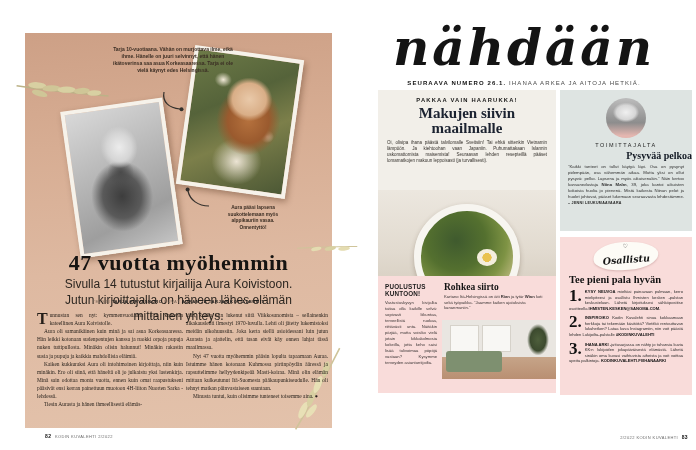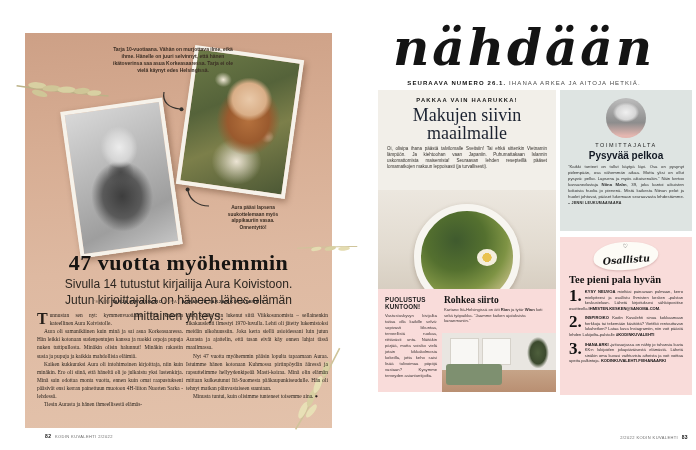--- a/index.html
+++ b/index.html
@@ -51,52 +51,52 @@
 
   
   .rtitle{left:352px;top:20px;width:344px;text-align:center;
      font-family:"DejaVu Serif","Liberation Serif",serif;font-style:italic;font-weight:bold;
      font-size:50px;line-height:1.1;letter-spacing:3px;color:#141414;}
   .rsub{left:352px;top:80px;width:344px;text-align:center;font-size:6px;letter-spacing:1.1px;color:#4a4a4a;}
   .rsub b{color:#111;}
   .food-box{left:378px;top:90px;width:178px;height:200px;background:#f2efe9;overflow:hidden;}
   .food-label{margin-top:7px;text-align:center;font-size:5.8px;font-weight:bold;letter-spacing:1.2px;color:#191919;}
   .food-heading{margin:3px auto 0;max-width:125px;text-align:center;
-     font-family:"Liberation Serif",serif;font-weight:normal;font-size:18px;line-height:1.02;color:#1b2230;}
+     font-family:"Liberation Serif",serif;font-weight:bold;font-size:15px;line-height:1.02;color:#1b2230;}
   .food-body{margin:3px 9px 0;font-size:4.5px;line-height:1.38;text-align:justify;color:#34302b;}
   .food-photo{position:absolute;left:0;bottom:0;width:100%;height:100px;
      background:linear-gradient(180deg,#ece7df 0%,#e2dbd0 60%,#d7cec1 100%);}
   .bowl{position:absolute;left:50%;top:14px;transform:translateX(-50%);width:92px;height:92px;
      border-radius:50%;border:7px solid #f7f5f0;box-shadow:0 2px 5px rgba(80,60,40,.3);
      background:radial-gradient(circle at 38% 32%, #3f5a2e 0%, #54702f 35%, #7e9344 60%, #c3bd85 82%, #ddd3a8 100%);}
   .egg{position:absolute;right:16px;top:38px;width:20px;height:17px;border-radius:50%;
      background:radial-gradient(circle at 50% 50%, #e9c24f 0%, #e9c24f 34%, #f4eedd 36%, #f4eedd 100%);}
   .editor-box{left:560px;top:90px;width:132px;height:141px;background:#dee4e2;overflow:hidden;}
   .portrait{width:40px;height:40px;border-radius:50%;margin:8px auto 0;
      background:radial-gradient(40% 30% at 50% 36%, #f0f0f0 0%, #d6d6d6 60%, rgba(0,0,0,0) 82%),
                 linear-gradient(180deg,#bdbdbd 0%,#8d8d8d 62%,#e4b6b0 94%);}
   .editor-label{margin-top:4px;text-align:center;font-size:5.5px;letter-spacing:1.6px;color:#232323;}
-  .editor-heading{margin-top:2px;text-align:center;font-family:Liberation Sans, sans-serif;
+  .editor-heading{margin-top:2px;text-align:right;font-family:Liberation Serif, serif;
      font-weight:bold;font-size:10px;color:#121924;}
   .editor-body{margin:3px 8px 0;font-size:4.3px;line-height:1.38;text-align:justify;color:#2e2e2e;}
   .editor-body b{font-weight:bold;}
   .sig{font-weight:bold;font-size:3.6px;letter-spacing:.3px;color:#1f1f1f;}
   .part-box{left:560px;top:237px;width:132px;height:158px;background:#f9dcda;overflow:hidden;}
   .badge{position:absolute;left:50%;top:5px;transform:translateX(-50%) rotate(-4deg);
      background:#fdfbf6;padding:2px 9px 3px;text-align:center;
      border-radius:46% 54% 50% 50% / 58% 52% 55% 45%;box-shadow:0 1px 2px rgba(120,60,60,.25);}
   .badge-heart{display:block;font-size:6px;line-height:5px;color:#1d1d1d;}
   .badge-text{font-family:"DejaVu Serif",serif;font-style:italic;font-weight:bold;font-size:9.5px;color:#151515;}
   .tee-heading{margin:37px 9px 0;font-family:"Liberation Serif",serif;font-weight:bold;
      font-size:10.5px;color:#121212;}
   .p-item{margin:4px 9px 0;font-size:4.1px;line-height:1.36;text-align:justify;color:#2c2c2c;}
   .p-num{float:left;font-family:"Liberation Serif",serif;font-weight:bold;font-size:17px;
      line-height:14px;margin-right:3px;color:#121212;}
   .p-lead,.p-link{font-weight:bold;color:#141414;}
-  .db-box{left:378px;top:289px;width:178px;height:103px;background:#f9dcda;overflow:hidden;}
+  .db-box{left:378px;top:276px;width:178px;height:117px;background:#f9dcda;overflow:hidden;}
   .defense{position:absolute;left:7px;top:7px;width:52px;}
   .defense-heading{font-size:6.3px;font-weight:bold;line-height:1.12;letter-spacing:.2px;color:#1b1b1b;}
   .defense-body{margin-top:3px;font-size:4.2px;line-height:1.42;text-align:justify;color:#3a3434;}
   .brave{position:absolute;left:66px;top:6px;width:106px;}
   .brave-heading{font-family:"Liberation Serif",serif;font-weight:bold;font-size:9.5px;color:#131313;}
   .brave-body{margin-top:2px;font-size:4.2px;line-height:1.36;color:#3a3434;}
   .brave-body b{font-weight:bold;}
   .room{position:absolute;left:64px;top:44px;width:114px;height:59px;
      background:linear-gradient(180deg,#e9e6e1 0%,#e9e6e1 62%,#c6a488 63%,#b98f72 100%);}
   .room-window{position:absolute;top:5px;width:27px;height:25px;background:#f8f7f4;border:1px solid #d6d2ca;}

